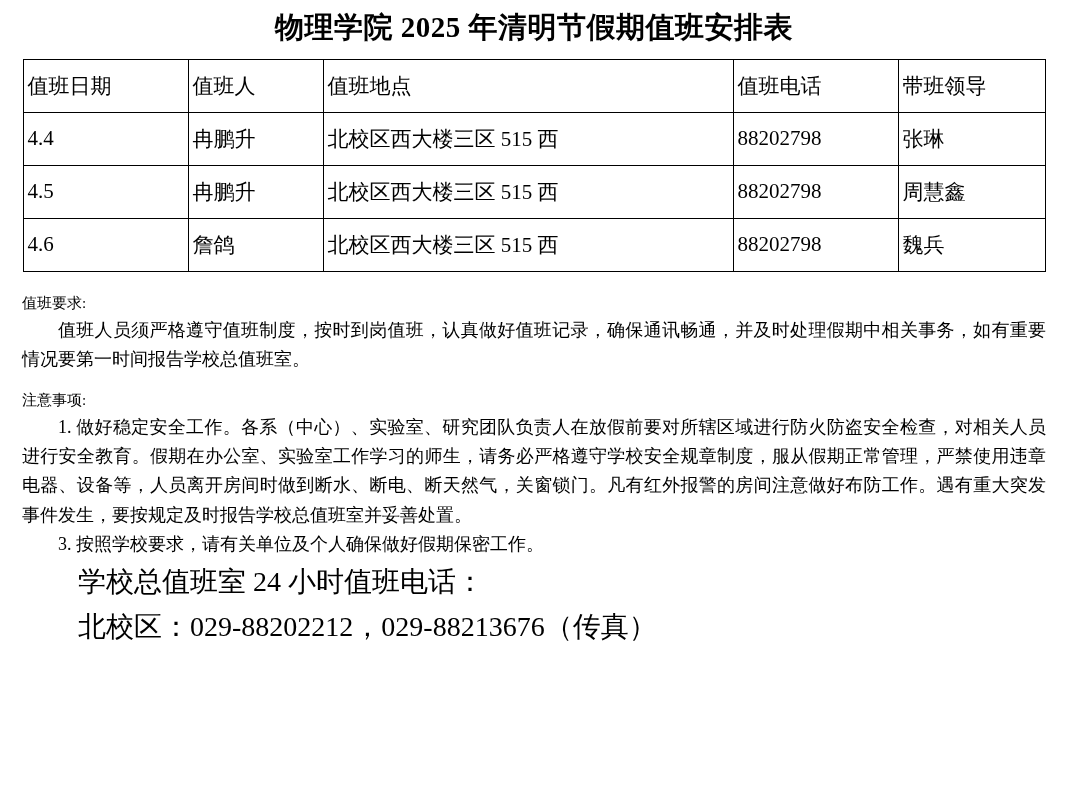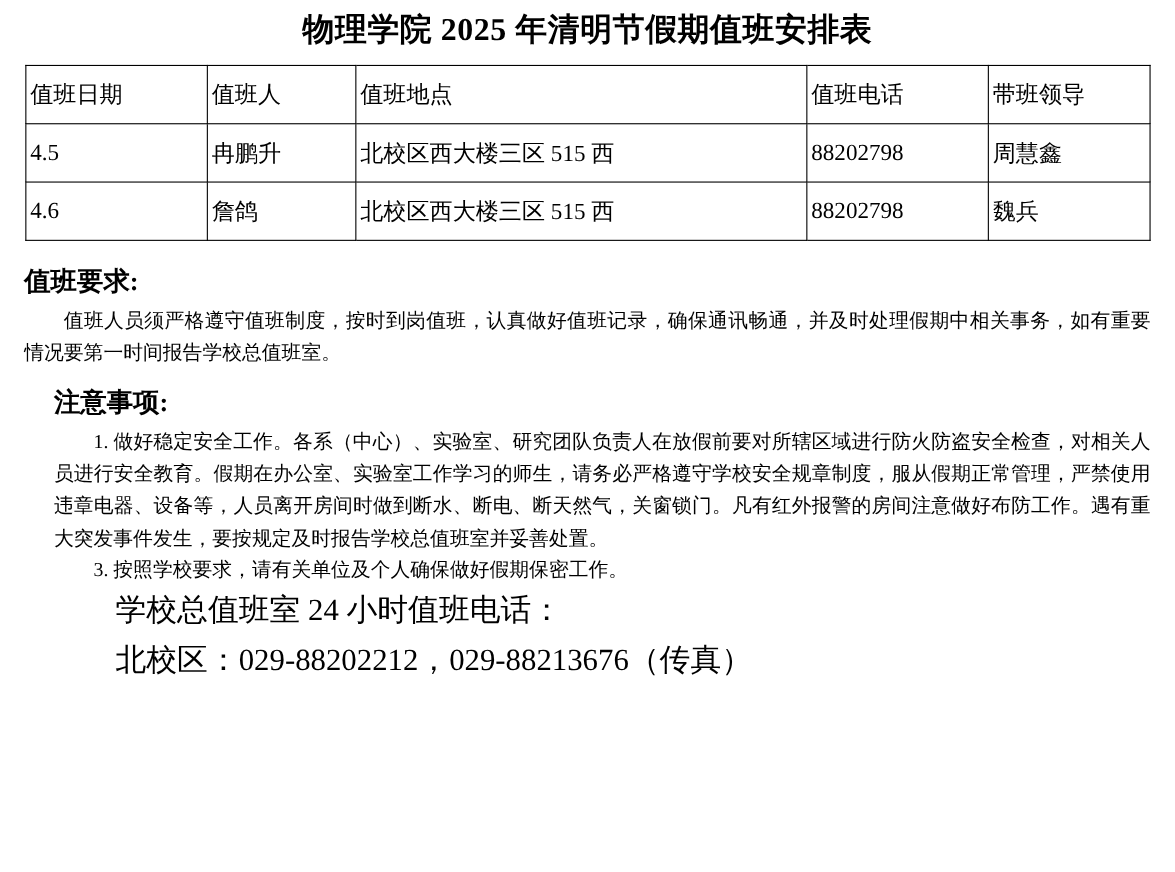--- a/index.html
+++ b/index.html
@@ -50,38 +50,37 @@
   col.c1 { width: 165px; }
   col.c2 { width: 135px; }
   col.c3 { width: 410px; }
   col.c4 { width: 165px; }
   col.c5 { width: 147px; }
 
   .section {
     margin-top: 20px;
   }
   .section-heading {
-    font-size: 24px;
-    font-weight: bold;
+    font-size: 15px;
+    font-weight: normal;
     margin: 0 0 2px 0;
     line-height: 1.5;
   }
   .para {
     font-size: 18px;
     line-height: 1.62;
     text-align: justify;
     text-justify: inter-ideograph;
     margin: 0;
   }
   .indent {
     text-indent: 2em;
   }
   .block-gap {
     margin-top: 14px;
-    margin-left: 27px;
   }
   .nowrap-line {
     font-size: 28px;
     line-height: 1.62;
     margin: 0;
     text-indent: 2em;
   }
 </style>
 </head>
 <body>
@@ -102,20 +101,27 @@
       <tr>
         <td>值班日期</td>
         <td>值班人</td>
         <td>值班地点</td>
         <td>值班电话</td>
         <td>带班领导</td>
       </tr>
     </thead>
     <tbody>
       <tr>
+        <td>4.4</td>
+        <td>冉鹏升</td>
+        <td>北校区西大楼三区 515 西</td>
+        <td>88202798</td>
+        <td>张琳</td>
+      </tr>
+      <tr>
         <td>4.5</td>
         <td>冉鹏升</td>
         <td>北校区西大楼三区 515 西</td>
         <td>88202798</td>
         <td>周慧鑫</td>
       </tr>
       <tr>
         <td>4.6</td>
         <td>詹鸽</td>
         <td>北校区西大楼三区 515 西</td>

